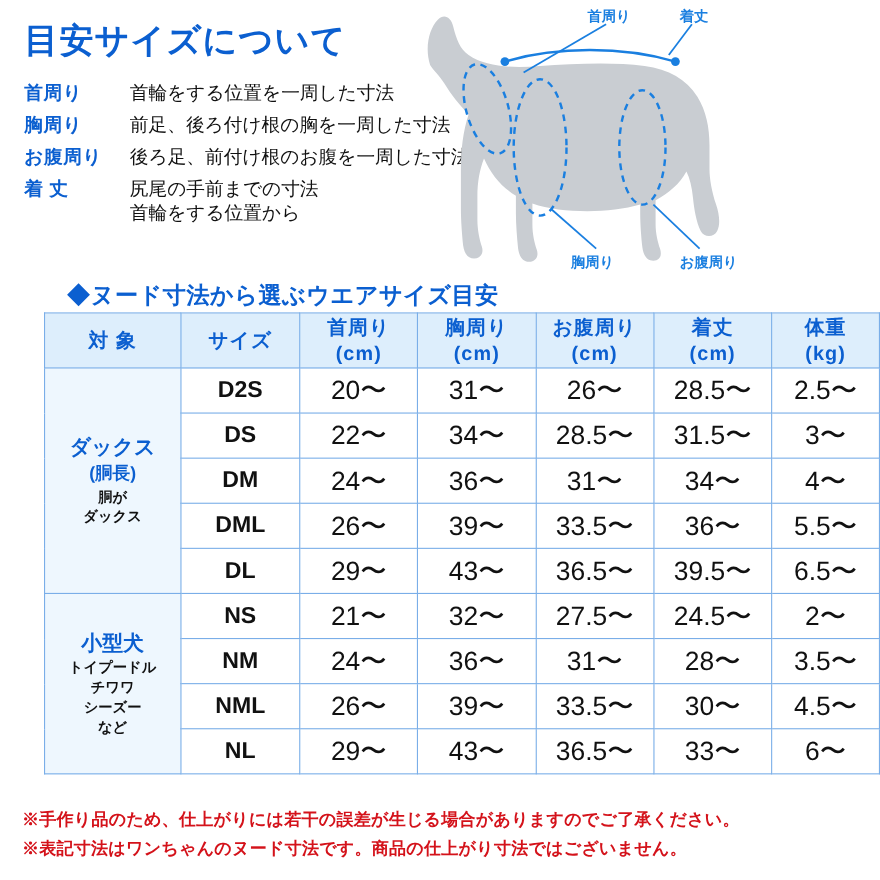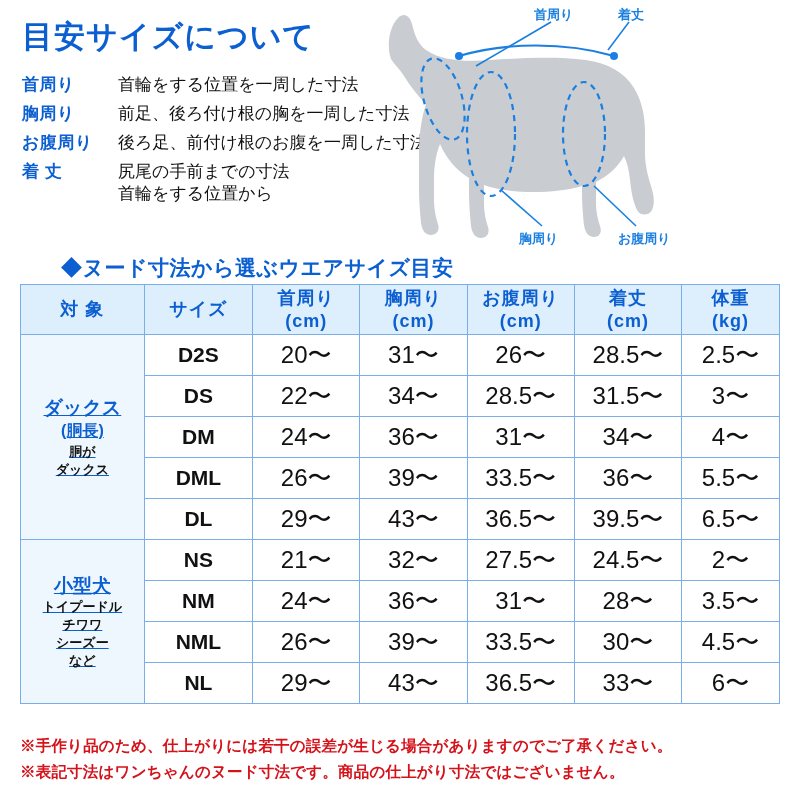--- a/index.html
+++ b/index.html
@@ -83,20 +83,21 @@
   
   .tbl-wrap {
     position: absolute;
     left: 20px; top: 284px;
     width: 760px;
   }
   table.size {
     border-collapse: collapse;
     width: 760px;
     table-layout: fixed;
+    margin-left: 20px;
   }
   table.size th, table.size td {
     border: 1px solid #7aaee8;
     text-align: center;
     vertical-align: middle;
   }
   thead th {
     background: #ddeefc;
     color: #0b5fd0;
     font-size: 18px;
@@ -106,21 +107,20 @@
     letter-spacing: 1px;
   }
   thead th .unit { font-size: 18px; display: block; font-weight: bold;}
   td.cat {
     background: #eef7fe;
     color: #0b5fd0;
     font-weight: bold;
     font-size: 19px;
     line-height: 23px;
     padding: 4px 2px;
-    text-decoration: underline;
   }
   td.cat .cat-sub {
     display: block;
     font-size: 16px;
     font-weight: bold;
     color: #0b5fd0;
   }
   td.cat .cat-note {
     display: block;
     font-size: 13px;

